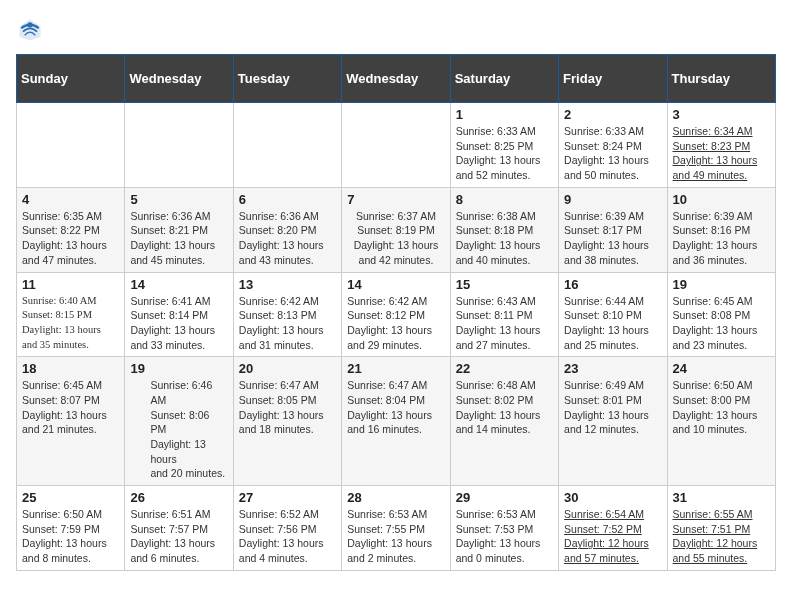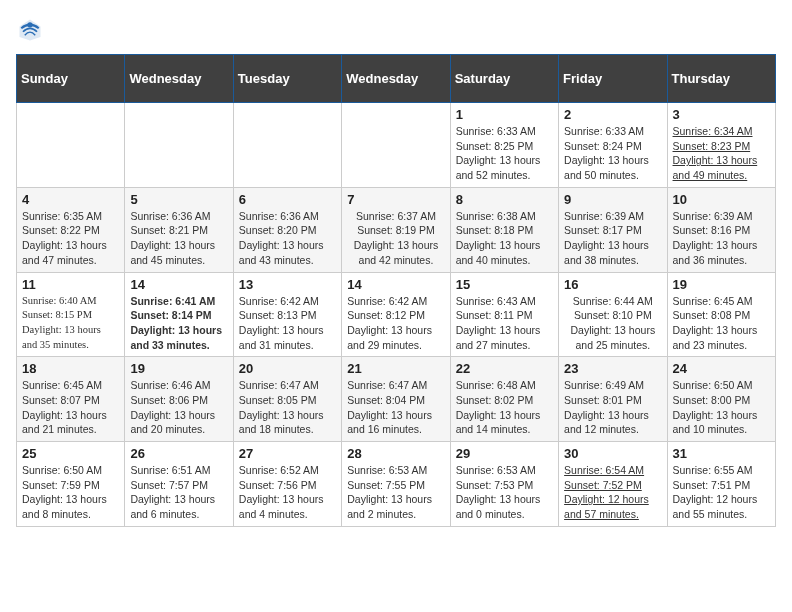--- a/index.html
+++ b/index.html
@@ -212,21 +212,21 @@
       <tr>
         <td>
           <span class="day-number">11</span>
           <div class="day-detail" style="white-space: pre-line; font-family: Liberation Serif, serif;">Sunrise: 6:40 AM
 Sunset: 8:15 PM
 Daylight: 13 hours
 and 35 minutes.</div>
         </td>
         <td>
           <span class="day-number">14</span>
-          <div class="day-detail" style="white-space: pre-line; font-weight: bold;">Sunrise: 6:41 AM
+          <div class="day-detail" style="white-space: pre-line;">Sunrise: 6:41 AM
 Sunset: 8:14 PM
 Daylight: 13 hours
 and 33 minutes.</div>
         </td>
         <td>
           <span class="day-number">13</span>
           <div class="day-detail" style="white-space: pre-line;">Sunrise: 6:42 AM
 Sunset: 8:13 PM
 Daylight: 13 hours
 and 31 minutes.</div>
@@ -240,21 +240,21 @@
         </td>
         <td>
           <span class="day-number">15</span>
           <div class="day-detail" style="white-space: pre-line;">Sunrise: 6:43 AM
 Sunset: 8:11 PM
 Daylight: 13 hours
 and 27 minutes.</div>
         </td>
         <td>
           <span class="day-number">16</span>
-          <div class="day-detail" style="white-space: pre-line; text-align: center;">Sunrise: 6:44 AM
+          <div class="day-detail" style="white-space: pre-line;">Sunrise: 6:44 AM
 Sunset: 8:10 PM
 Daylight: 13 hours
 and 25 minutes.</div>
         </td>
         <td>
           <span class="day-number">19</span>
           <div class="day-detail" style="white-space: pre-line;">Sunrise: 6:45 AM
 Sunset: 8:08 PM
 Daylight: 13 hours
 and 23 minutes.</div>
@@ -263,21 +263,21 @@
       <tr>
         <td>
           <span class="day-number">18</span>
           <div class="day-detail" style="white-space: pre-line;">Sunrise: 6:45 AM
 Sunset: 8:07 PM
 Daylight: 13 hours
 and 21 minutes.</div>
         </td>
         <td>
           <span class="day-number">19</span>
-          <div class="day-detail" style="white-space: pre-line;">Sunrise: 6:46 AM
+          <div class="day-detail" style="white-space: pre-line; margin-left: 20px;">Sunrise: 6:46 AM
 Sunset: 8:06 PM
 Daylight: 13 hours
 and 20 minutes.</div>
         </td>
         <td>
           <span class="day-number">20</span>
           <div class="day-detail" style="white-space: pre-line;">Sunrise: 6:47 AM
 Sunset: 8:05 PM
 Daylight: 13 hours
 and 18 minutes.</div>
@@ -349,20 +349,20 @@
         </td>
         <td>
           <span class="day-number">30</span>
           <div class="day-detail" style="white-space: pre-line; text-decoration: underline;">Sunrise: 6:54 AM
 Sunset: 7:52 PM
 Daylight: 12 hours
 and 57 minutes.</div>
         </td>
         <td>
           <span class="day-number">31</span>
-          <div class="day-detail" style="white-space: pre-line;">Sunrise: 6:55 AM
+          <div class="day-detail" style="white-space: pre-line; text-decoration: underline;">Sunrise: 6:55 AM
 Sunset: 7:51 PM
 Daylight: 12 hours
 and 55 minutes.</div>
         </td>
       </tr>
     </tbody>
 </table>
 
 </body></html>

